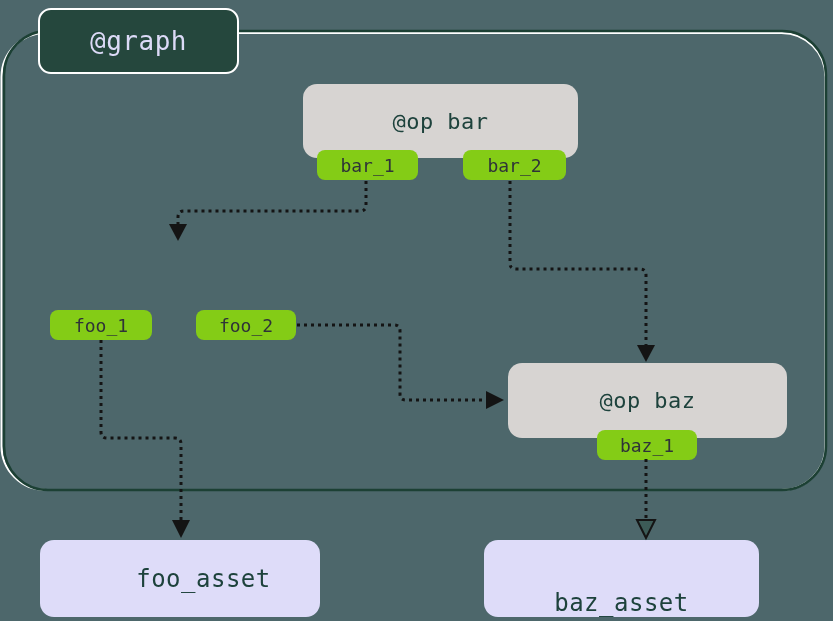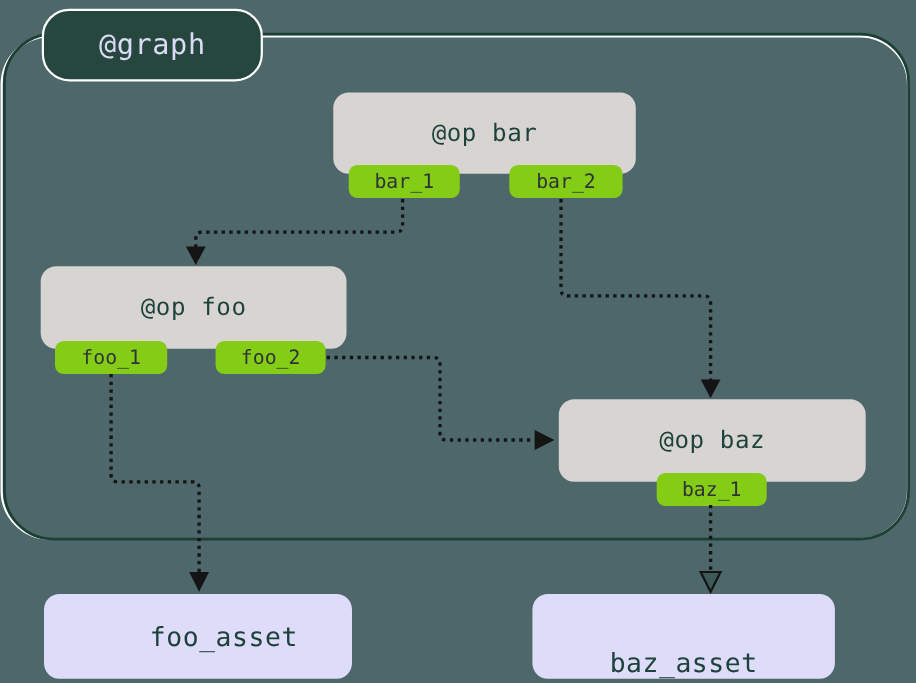--- a/index.html
+++ b/index.html
@@ -10,21 +10,21 @@
   }
   svg.layer{position:absolute;left:0;top:0;width:833px;height:621px;}
   #border-layer{z-index:0;}
   #edge-layer{z-index:5;pointer-events:none;}
   .node{
     position:absolute;display:flex;align-items:center;justify-content:center;
     box-sizing:border-box;letter-spacing:.5px;
   }
   .graph-label{
     background:#25473d;color:#dcdaf7;border:2.5px solid #ffffff;
-    border-radius:25px;font-size:26px;z-index:2;
+    border-radius:13px;font-size:26px;z-index:2;
   }
   .op{
     background:#d7d4d2;color:#1d423c;border-radius:14px;
     font-size:22px;z-index:1;
   }
   .tab{
     background:#84cc16;color:#2f3338;border-radius:8px;
     font-size:18px;z-index:3;letter-spacing:0;
   }
   .asset{
@@ -49,23 +49,20 @@
   <div class="node op" style="left:303px;top:84px;width:275px;height:74px;">
     <span>@op bar</span>
   </div>
   <div class="node tab" style="left:317px;top:150px;width:101px;height:30px;">
     <span>bar_1</span>
   </div>
   <div class="node tab" style="left:463px;top:150px;width:103px;height:30px;">
     <span>bar_2</span>
   </div>
 
-  <div class="node op" style="left:37px;top:242px;width:278px;height:75px;">
-    <span>@op foo</span>
-  </div>
   <div class="node tab" style="left:50px;top:310px;width:102px;height:30px;justify-content:center;">
     <span>foo_1</span>
   </div>
   <div class="node tab" style="left:196px;top:310px;width:100px;height:30px;">
     <span>foo_2</span>
   </div>
 
   <div class="node op" style="left:508px;top:363px;width:279px;height:75px;">
     <span>@op baz</span>
   </div>

